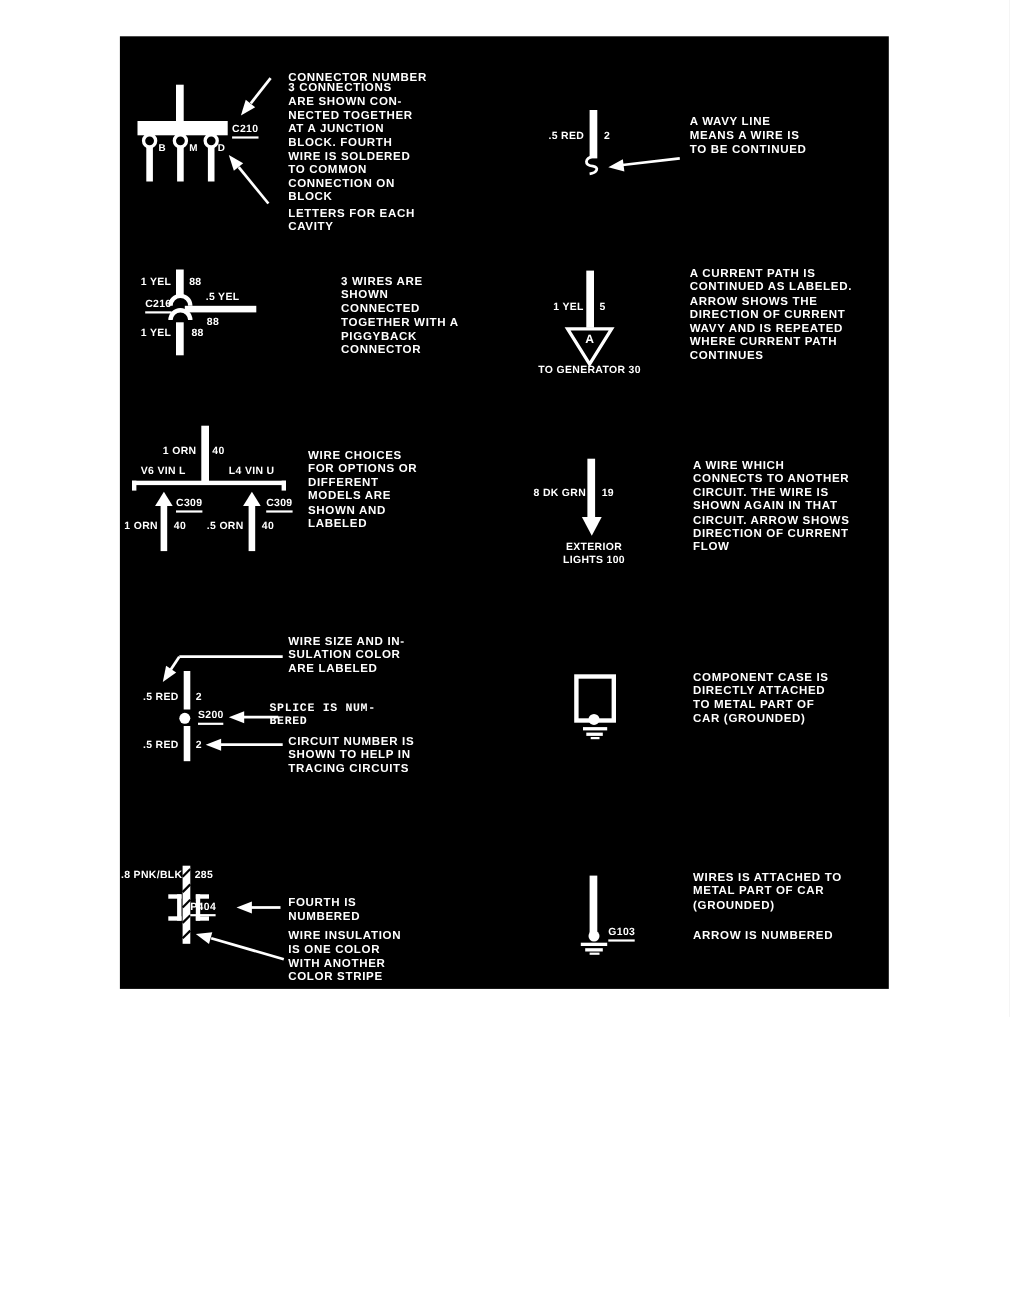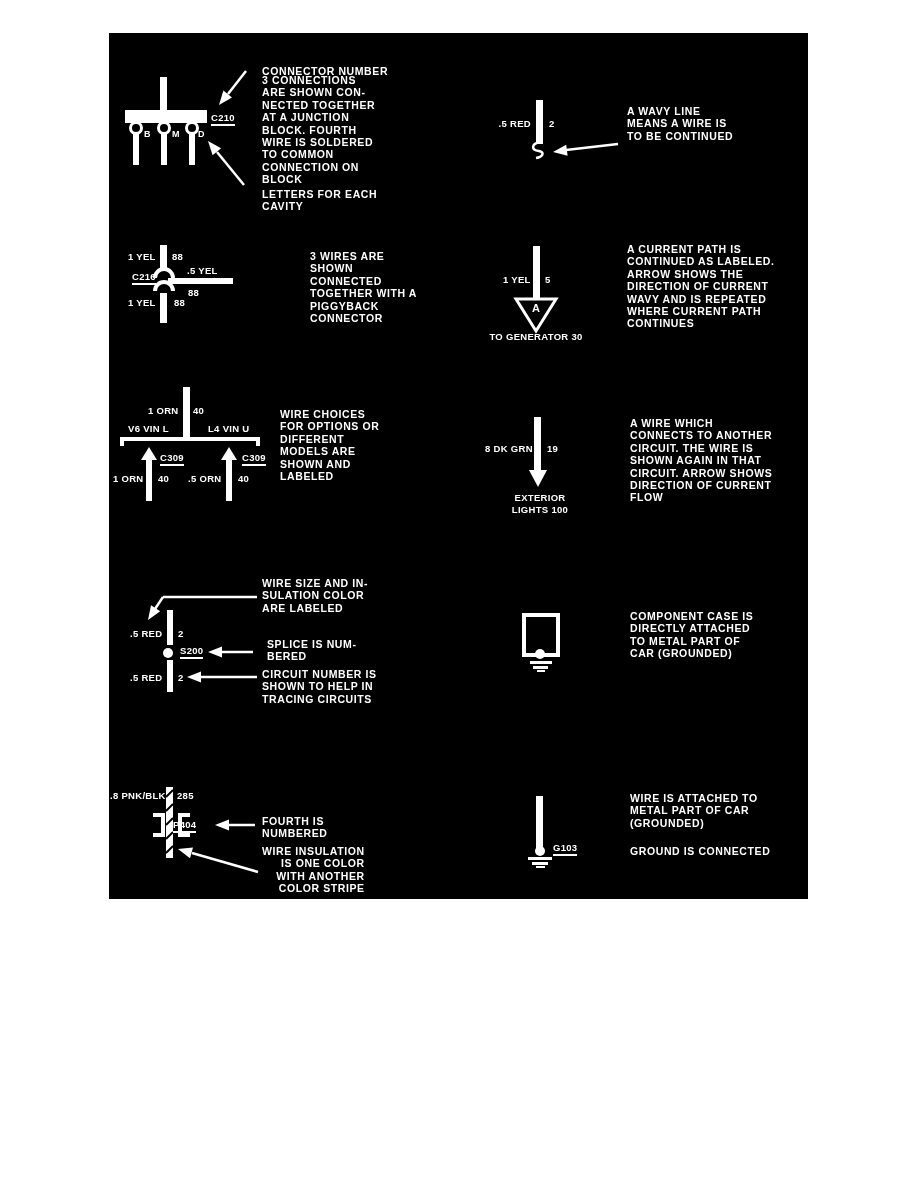--- a/index.html
+++ b/index.html
@@ -175,21 +175,21 @@
     <div class="w" style="left:58px;top:627px;width:6px;height:32px;"></div>
     <div class="lbl" style="left:21px;top:639px;">.5 RED</div>
     <div class="lbl" style="left:69px;top:639px;">2</div>
     <svg style="left:74px;top:635px;" width="80" height="18">
       <line x1="74" y1="9" x2="16" y2="9" stroke="#fff" stroke-width="2.5"></line>
       <polygon points="4,9 18,3.5 18,14.5" fill="#fff"></polygon>
     </svg>
     <div class="txt" style="left:153px;top:544px;">WIRE SIZE AND IN-
 SULATION COLOR
 ARE LABELED</div>
-    <div class="txt" style="left:158px;top:605px;">SPLICE IS NUM-
+    <div class="txt" style="left:136px;top:605px;font-family:Liberation Mono, monospace;">SPLICE IS NUM-
 BERED</div>
     <div class="txt" style="left:153px;top:635px;">CIRCUIT NUMBER IS
 SHOWN TO HELP IN
 TRACING CIRCUITS</div>
   </div>
 
   <div>
     <div class="d" style="left:413px;top:580px;width:30px;height:36px;border:4px solid #fff;"></div>
     <div class="dot" style="left:426px;top:616px;"></div>
     <div class="w" style="left:421px;top:628px;width:22px;height:3px;"></div>
@@ -218,32 +218,32 @@
     <svg style="left:102px;top:783px;" width="50" height="18">
       <line x1="44" y1="9" x2="16" y2="9" stroke="#fff" stroke-width="2.5"></line>
       <polygon points="4,9 18,3.5 18,14.5" fill="#fff"></polygon>
     </svg>
     <svg style="left:64px;top:808px;" width="90" height="40">
       <line x1="85" y1="31" x2="19" y2="12" stroke="#fff" stroke-width="2.5"></line>
       <polygon points="5,8 17,17.2 20,6.6" fill="#fff"></polygon>
     </svg>
     <div class="txt" style="left:153px;top:782px;">FOURTH IS
 NUMBERED</div>
-    <div class="txt" style="left:153px;top:812px;text-align:right;">WIRE INSULATION
+    <div class="txt" style="left:153px;top:812px;">WIRE INSULATION
 IS ONE COLOR
 WITH ANOTHER
 COLOR STRIPE</div>
   </div>
 
   <div>
     <div class="w" style="left:427px;top:763px;width:7px;height:53px;"></div>
     <div class="dot" style="left:426px;top:813px;"></div>
     <div class="w" style="left:419px;top:824px;width:24px;height:3px;"></div>
     <div class="w" style="left:423px;top:829px;width:16px;height:2.5px;"></div>
     <div class="w" style="left:427px;top:833px;width:9px;height:2px;"></div>
     <div class="lbl" style="left:444px;top:809px;text-align:center;"><span class="ul">G103</span></div>
-    <div class="txt" style="left:521px;top:759px;">WIRE IS ATTACHED TO
+    <div class="txt" style="left:521px;top:759px;">WIRES IS ATTACHED TO
 METAL PART OF CAR
 (GROUNDED)</div>
-    <div class="txt" style="left:521px;top:812px;">GROUND IS CONNECTED</div>
+    <div class="txt" style="left:521px;top:812px;">ARROW IS NUMBERED</div>
   </div>
 
 </div>
 
 </body></html>

